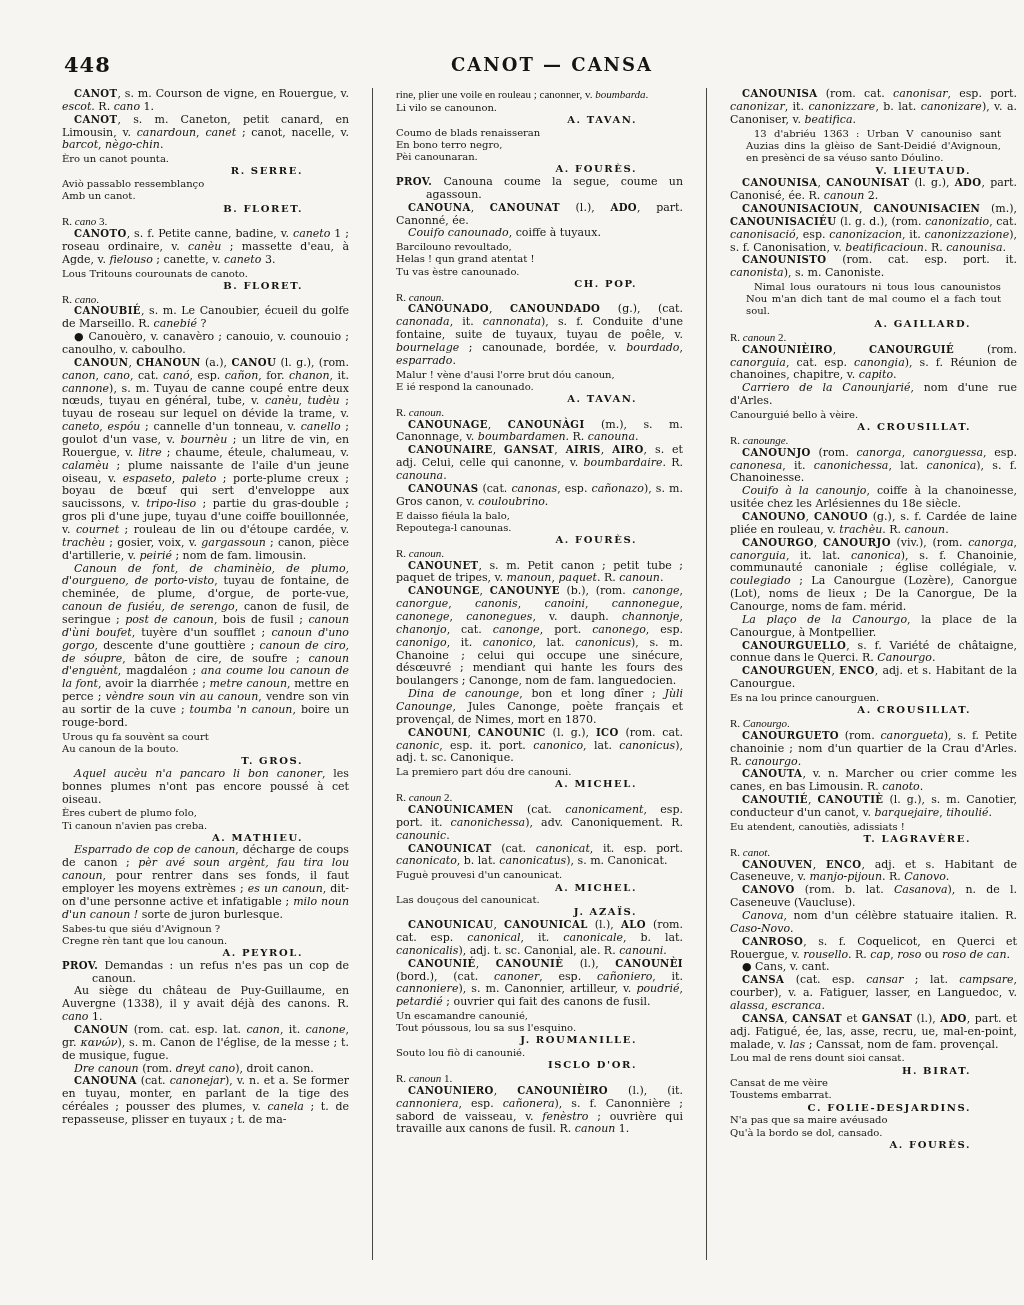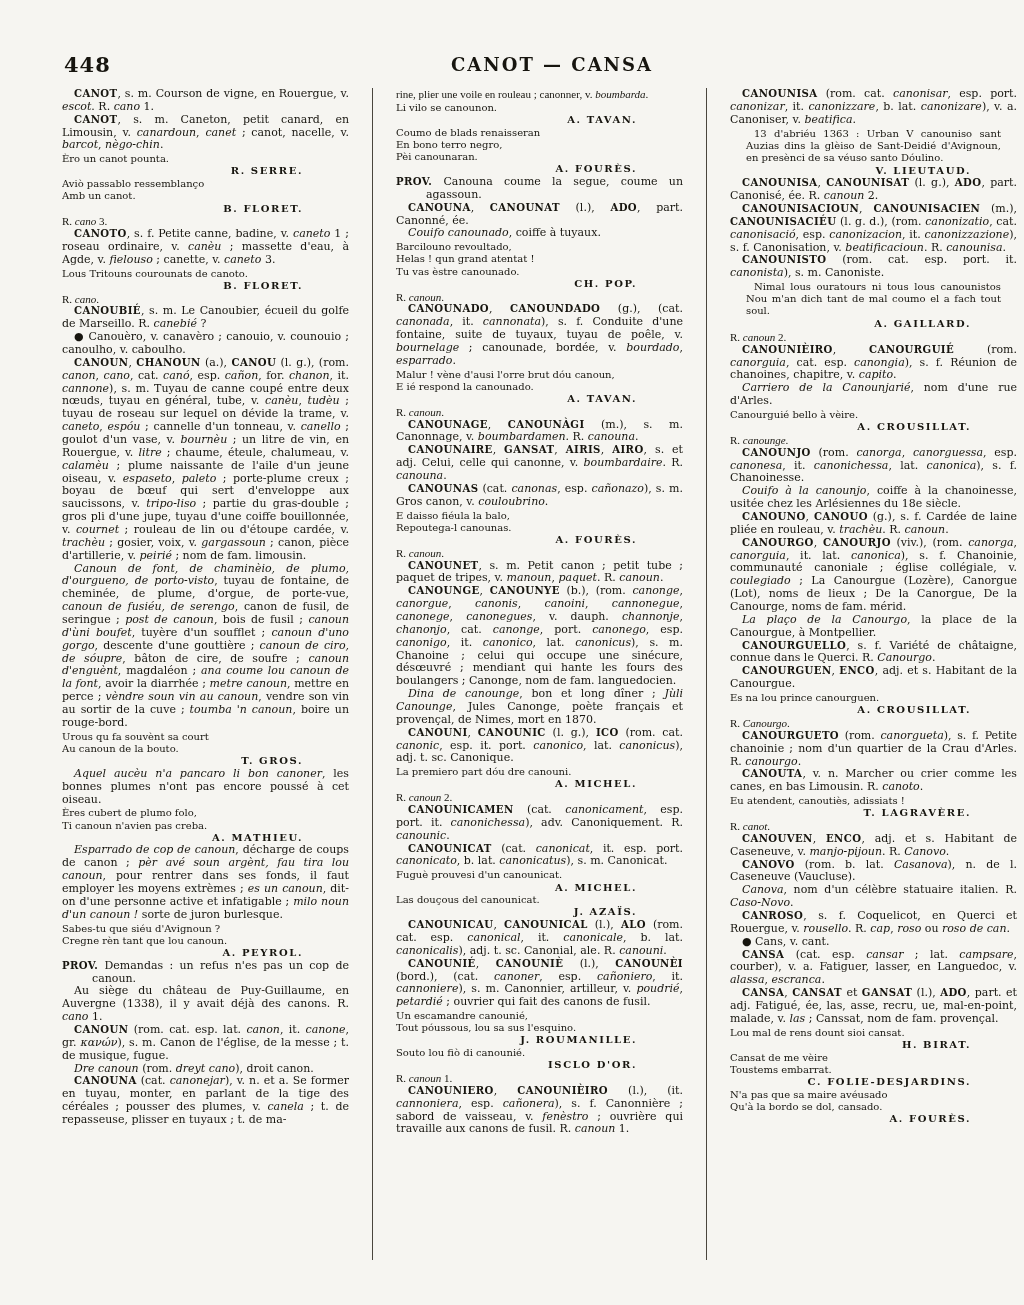--- a/index.html
+++ b/index.html
@@ -200,20 +200,21 @@
         <div class="p"><i>La plaço de la Canourgo</i>, la place de la Canourgue, à Montpellier.</div>
         <div class="p"><b class="hw">CANOURGUELLO</b>, s. f. Variété de châtaigne, connue dans le Querci. R. <i>Canourgo</i>.</div>
         <div class="p"><b class="hw">CANOURGUEN</b>, <b class="hw">ENCO</b>, adj. et s. Habitant de la Canourgue.</div>
         <div class="verse">
           <div>Es na lou prince canourguen.</div>
         </div>
         <div class="cite">A. CROUSILLAT.</div>
         <div class="pn">R. <i>Canourgo</i>.</div>
         <div class="p"><b class="hw">CANOURGUETO</b> (rom. <i>canorgueta</i>), s. f. Petite chanoinie ; nom d'un quartier de la Crau d'Arles. R. <i>canourgo</i>.</div>
         <div class="p"><b class="hw">CANOUTA</b>, v. n. Marcher ou crier comme les canes, en bas Limousin. R. <i>canoto</i>.</div>
+        <div class="p"><b class="hw">CANOUTIÉ</b>, <b class="hw">CANOUTIÈ</b> (l. g.), s. m. Canotier, conducteur d'un canot, v. <i>barquejaire</i>, <i>tihoulié</i>.</div>
         <div class="verse">
           <div>Eu atendent, canoutiès, adissiats !</div>
         </div>
         <div class="cite">T. LAGRAVÈRE.</div>
         <div class="pn">R. <i>canot</i>.</div>
         <div class="p"><b class="hw">CANOUVEN</b>, <b class="hw">ENCO</b>, adj. et s. Habitant de Caseneuve, v. <i>manjo-pijoun</i>. R. <i>Canovo</i>.</div>
         <div class="p"><b class="hw">CANOVO</b> (rom. b. lat. <i>Casanova</i>), n. de l. Caseneuve (Vaucluse).</div>
         <div class="p"><i>Canova</i>, nom d'un célèbre statuaire italien. R. <i>Caso-Novo</i>.</div>
         <div class="p"><b class="hw">CANROSO</b>, s. f. Coquelicot, en Querci et Rouergue, v. <i>rousello</i>. R. <i>cap</i>, <i>roso</i> ou <i>roso de can</i>.</div>
         <div class="p">● Cans, v. cant.</div>

